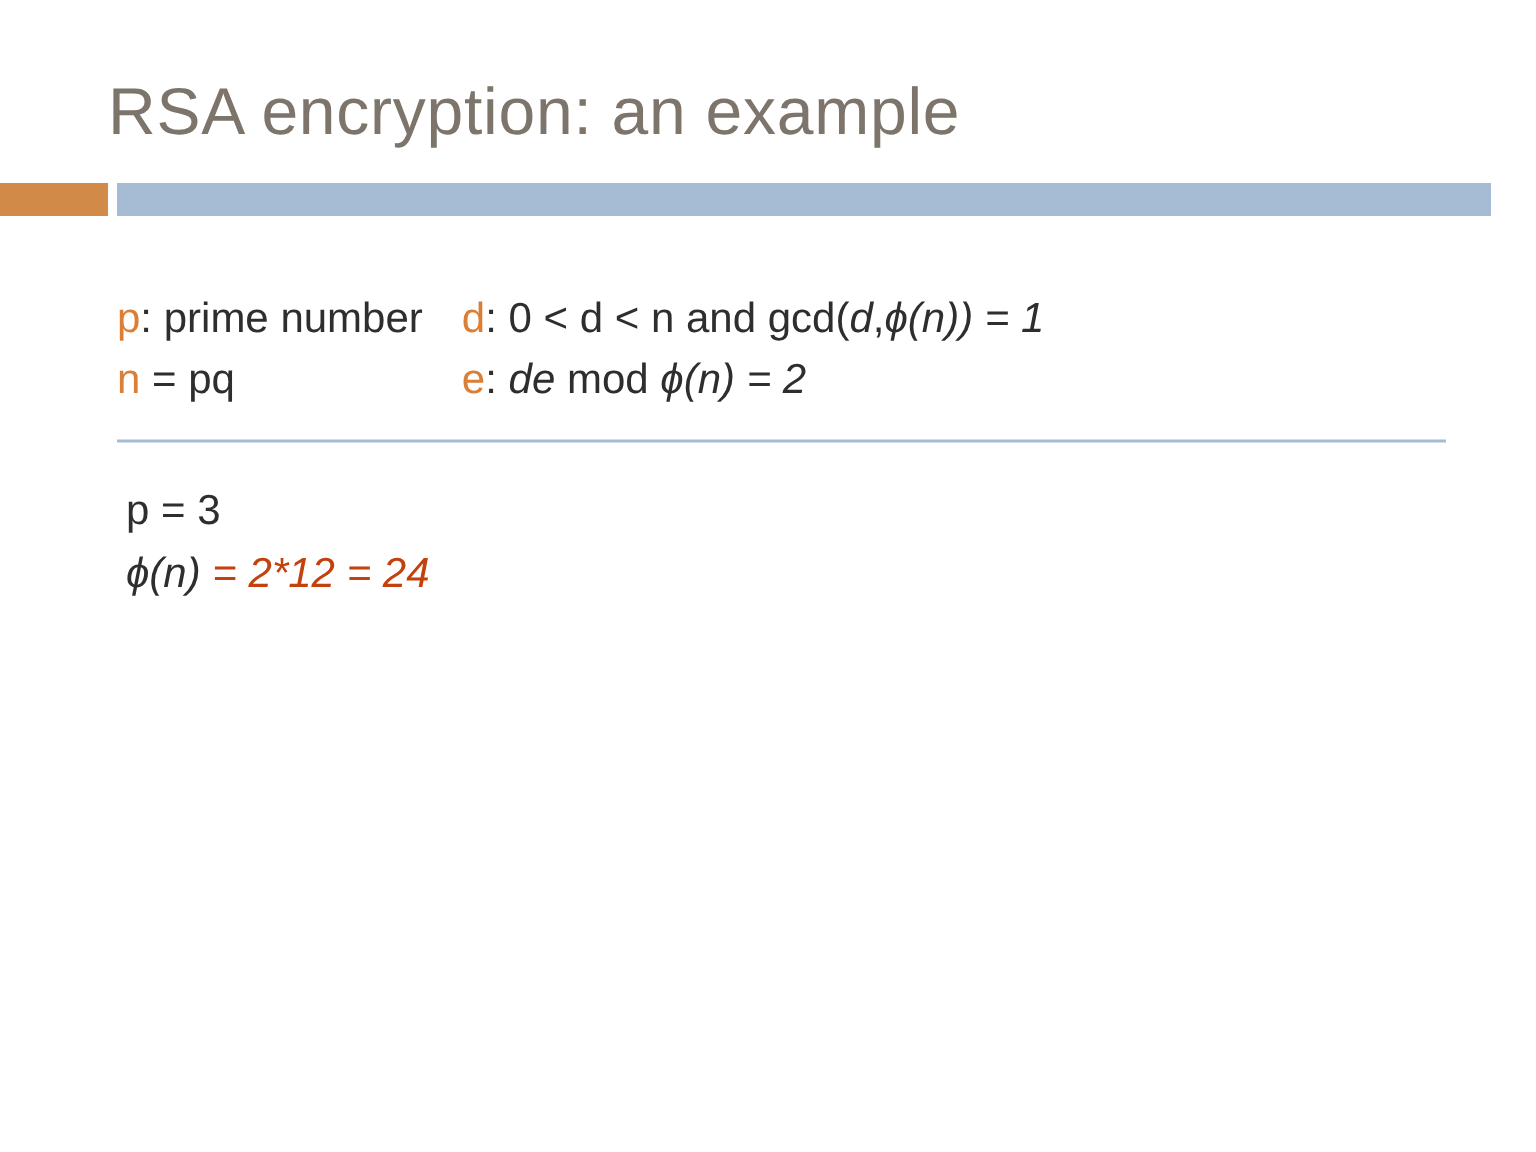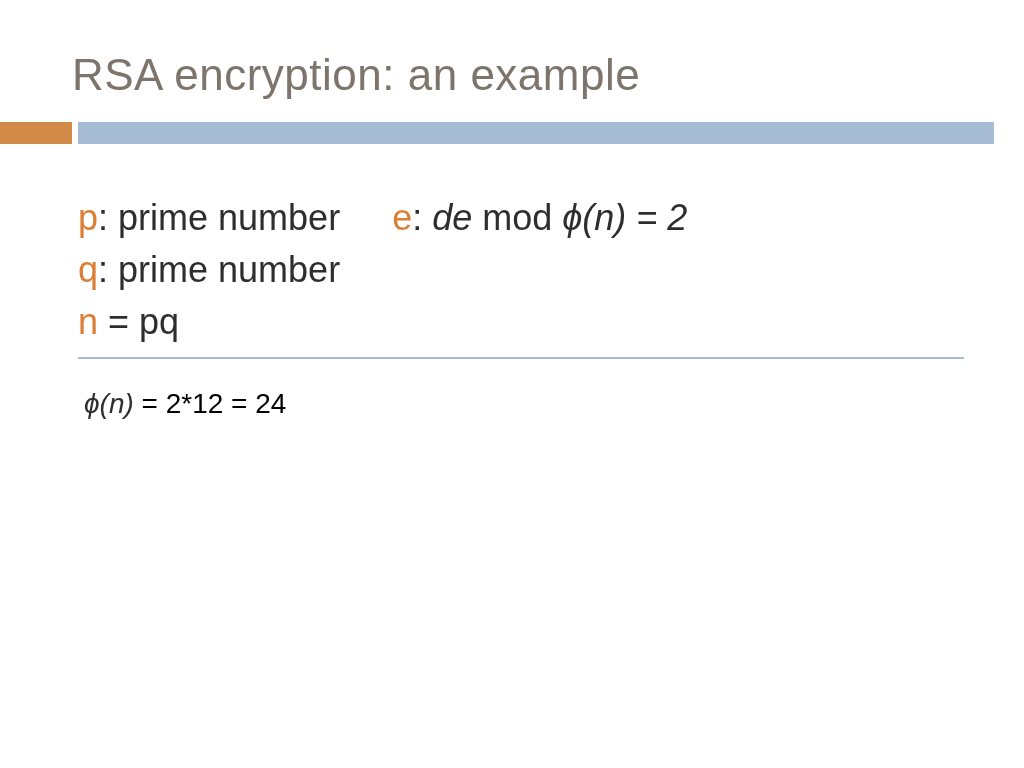--- a/index.html
+++ b/index.html
@@ -37,42 +37,42 @@
       flex: 1;
       background: #a6bcd5;
       margin-left: 6px;
       margin-right: 30px;
     }
     .content {
       padding: 0 60px 0 78px;
     }
     .defs {
       display: flex;
-      gap: 52px;
-      font-size: 36px;
+      gap: 26px;
+      font-size: 28px;
       color: #2e2e2e;
       line-height: 1.45;
-      margin-bottom: 8px;
+      margin-bottom: 20px;
     }
     .col-left { flex: 0 0 auto; }
     .col-right { flex: 1; }
     .orange { color: #dc7f36; }
     .italic { font-style: italic; }
     .hr {
       border: none;
       border-top: 2px solid #a6bcd5;
       margin: 6px 0 24px 0;
     }
     .example {
       font-size: 28px;
       color: #2e2e2e;
       line-height: 1.5;
       padding-left: 6px;
     }
-    .blue { color: #000000; }
+    .blue { color: #c2410c; font-style: italic; }
     .row { white-space: nowrap; }
   </style>
 </head>
 <body>
 
 <div class="slide">
 
   <div class="title">RSA encryption: an example</div>
 
   <div class="bar-row">
@@ -81,36 +81,37 @@
   </div>
 
   <div class="content">
 
     <div class="defs">
       <div class="col-left">
         <div class="row">
           <span class="orange">p</span><span>: prime number</span>
         </div>
         <div class="row">
-          <span class="orange">q</span><span>: prime number</span>
-        </div>
-        <div class="row">
           <span class="orange">n</span><span>  = pq</span>
         </div>
       </div>
 
       <div class="col-right">
+        <div class="row">
+          <span class="orange">d</span><span>:   </span><span>0 &lt; d &lt; n and gcd(</span><span class="italic">d</span><span>,</span><span class="italic">ɸ(n)</span><span class="italic">) = </span><span class="italic">1</span>
+        </div>
         <div class="row">
           <span class="orange">e</span><span>:   </span><span class="italic">de</span><span> mod </span><span class="italic">ɸ(n) = 2</span>
         </div>
       </div>
     </div>
 
     <hr class="hr">
 
     <div class="example">
+      <div class="row">p = 3</div>
       <div class="row">
         <span class="italic">ɸ(n)</span><span class="blue"> = 2*12 = 24</span>
       </div>
     </div>
 
   </div>
 </div>
 
 </body></html>

